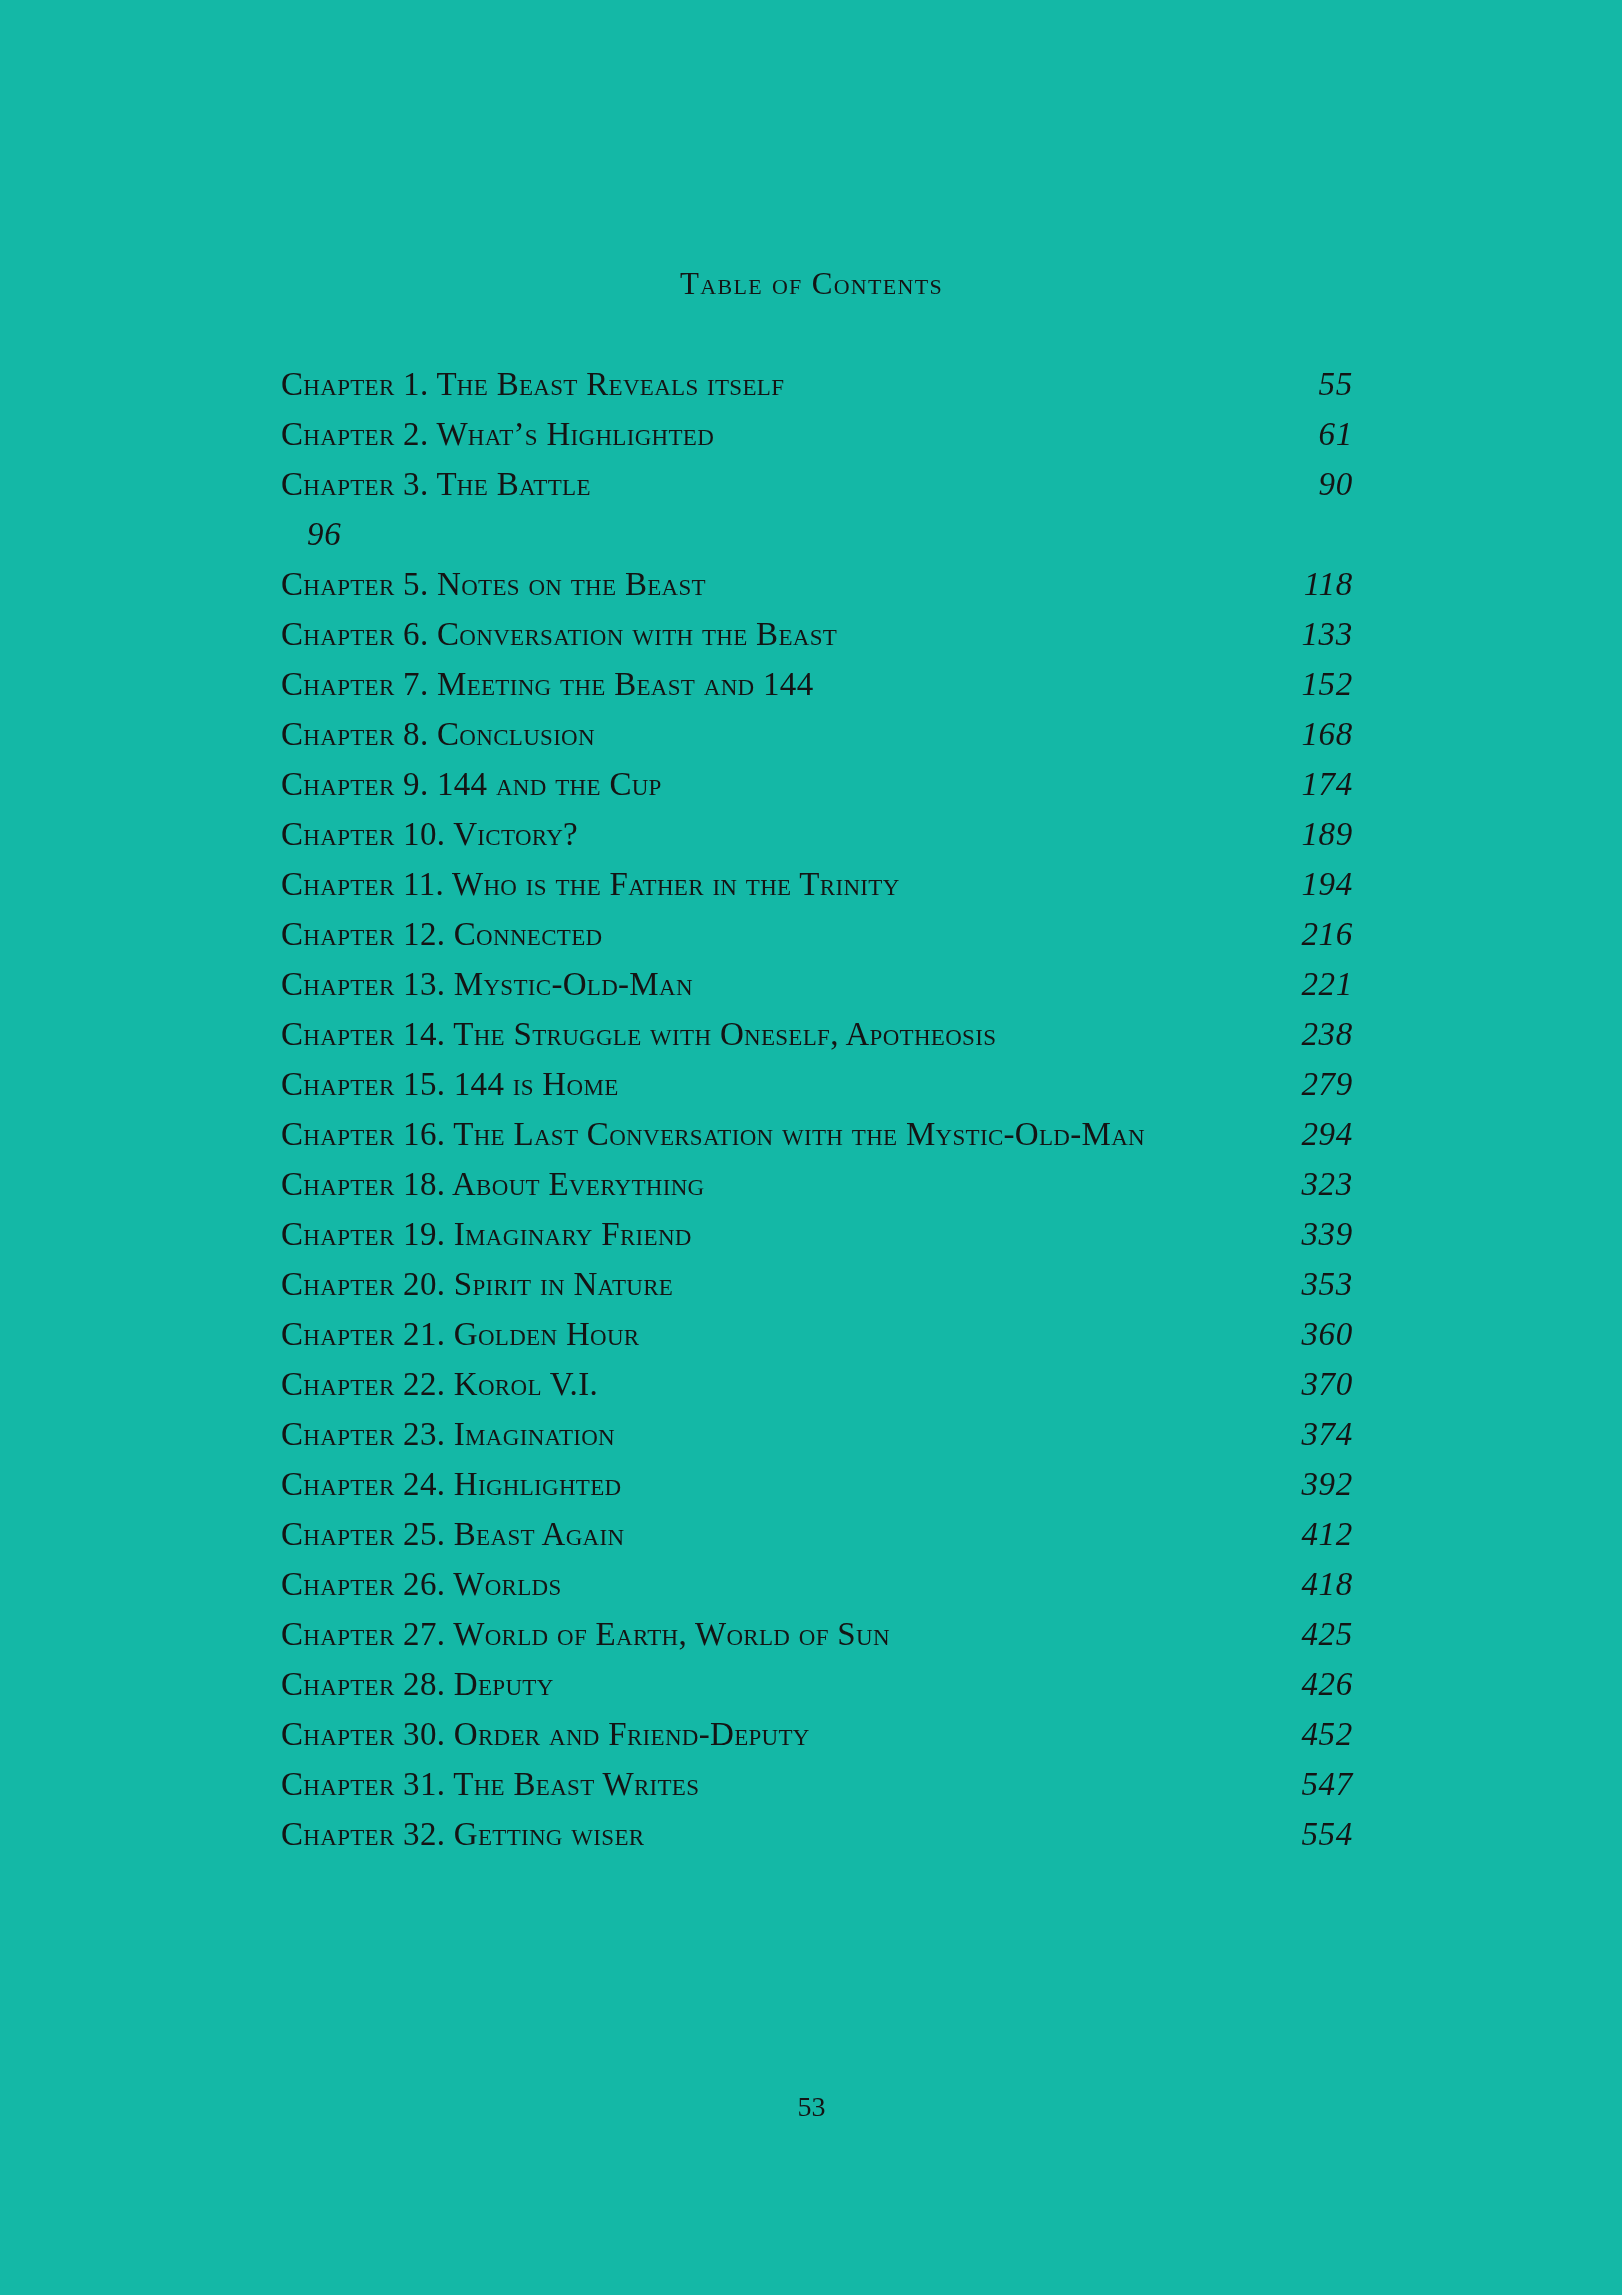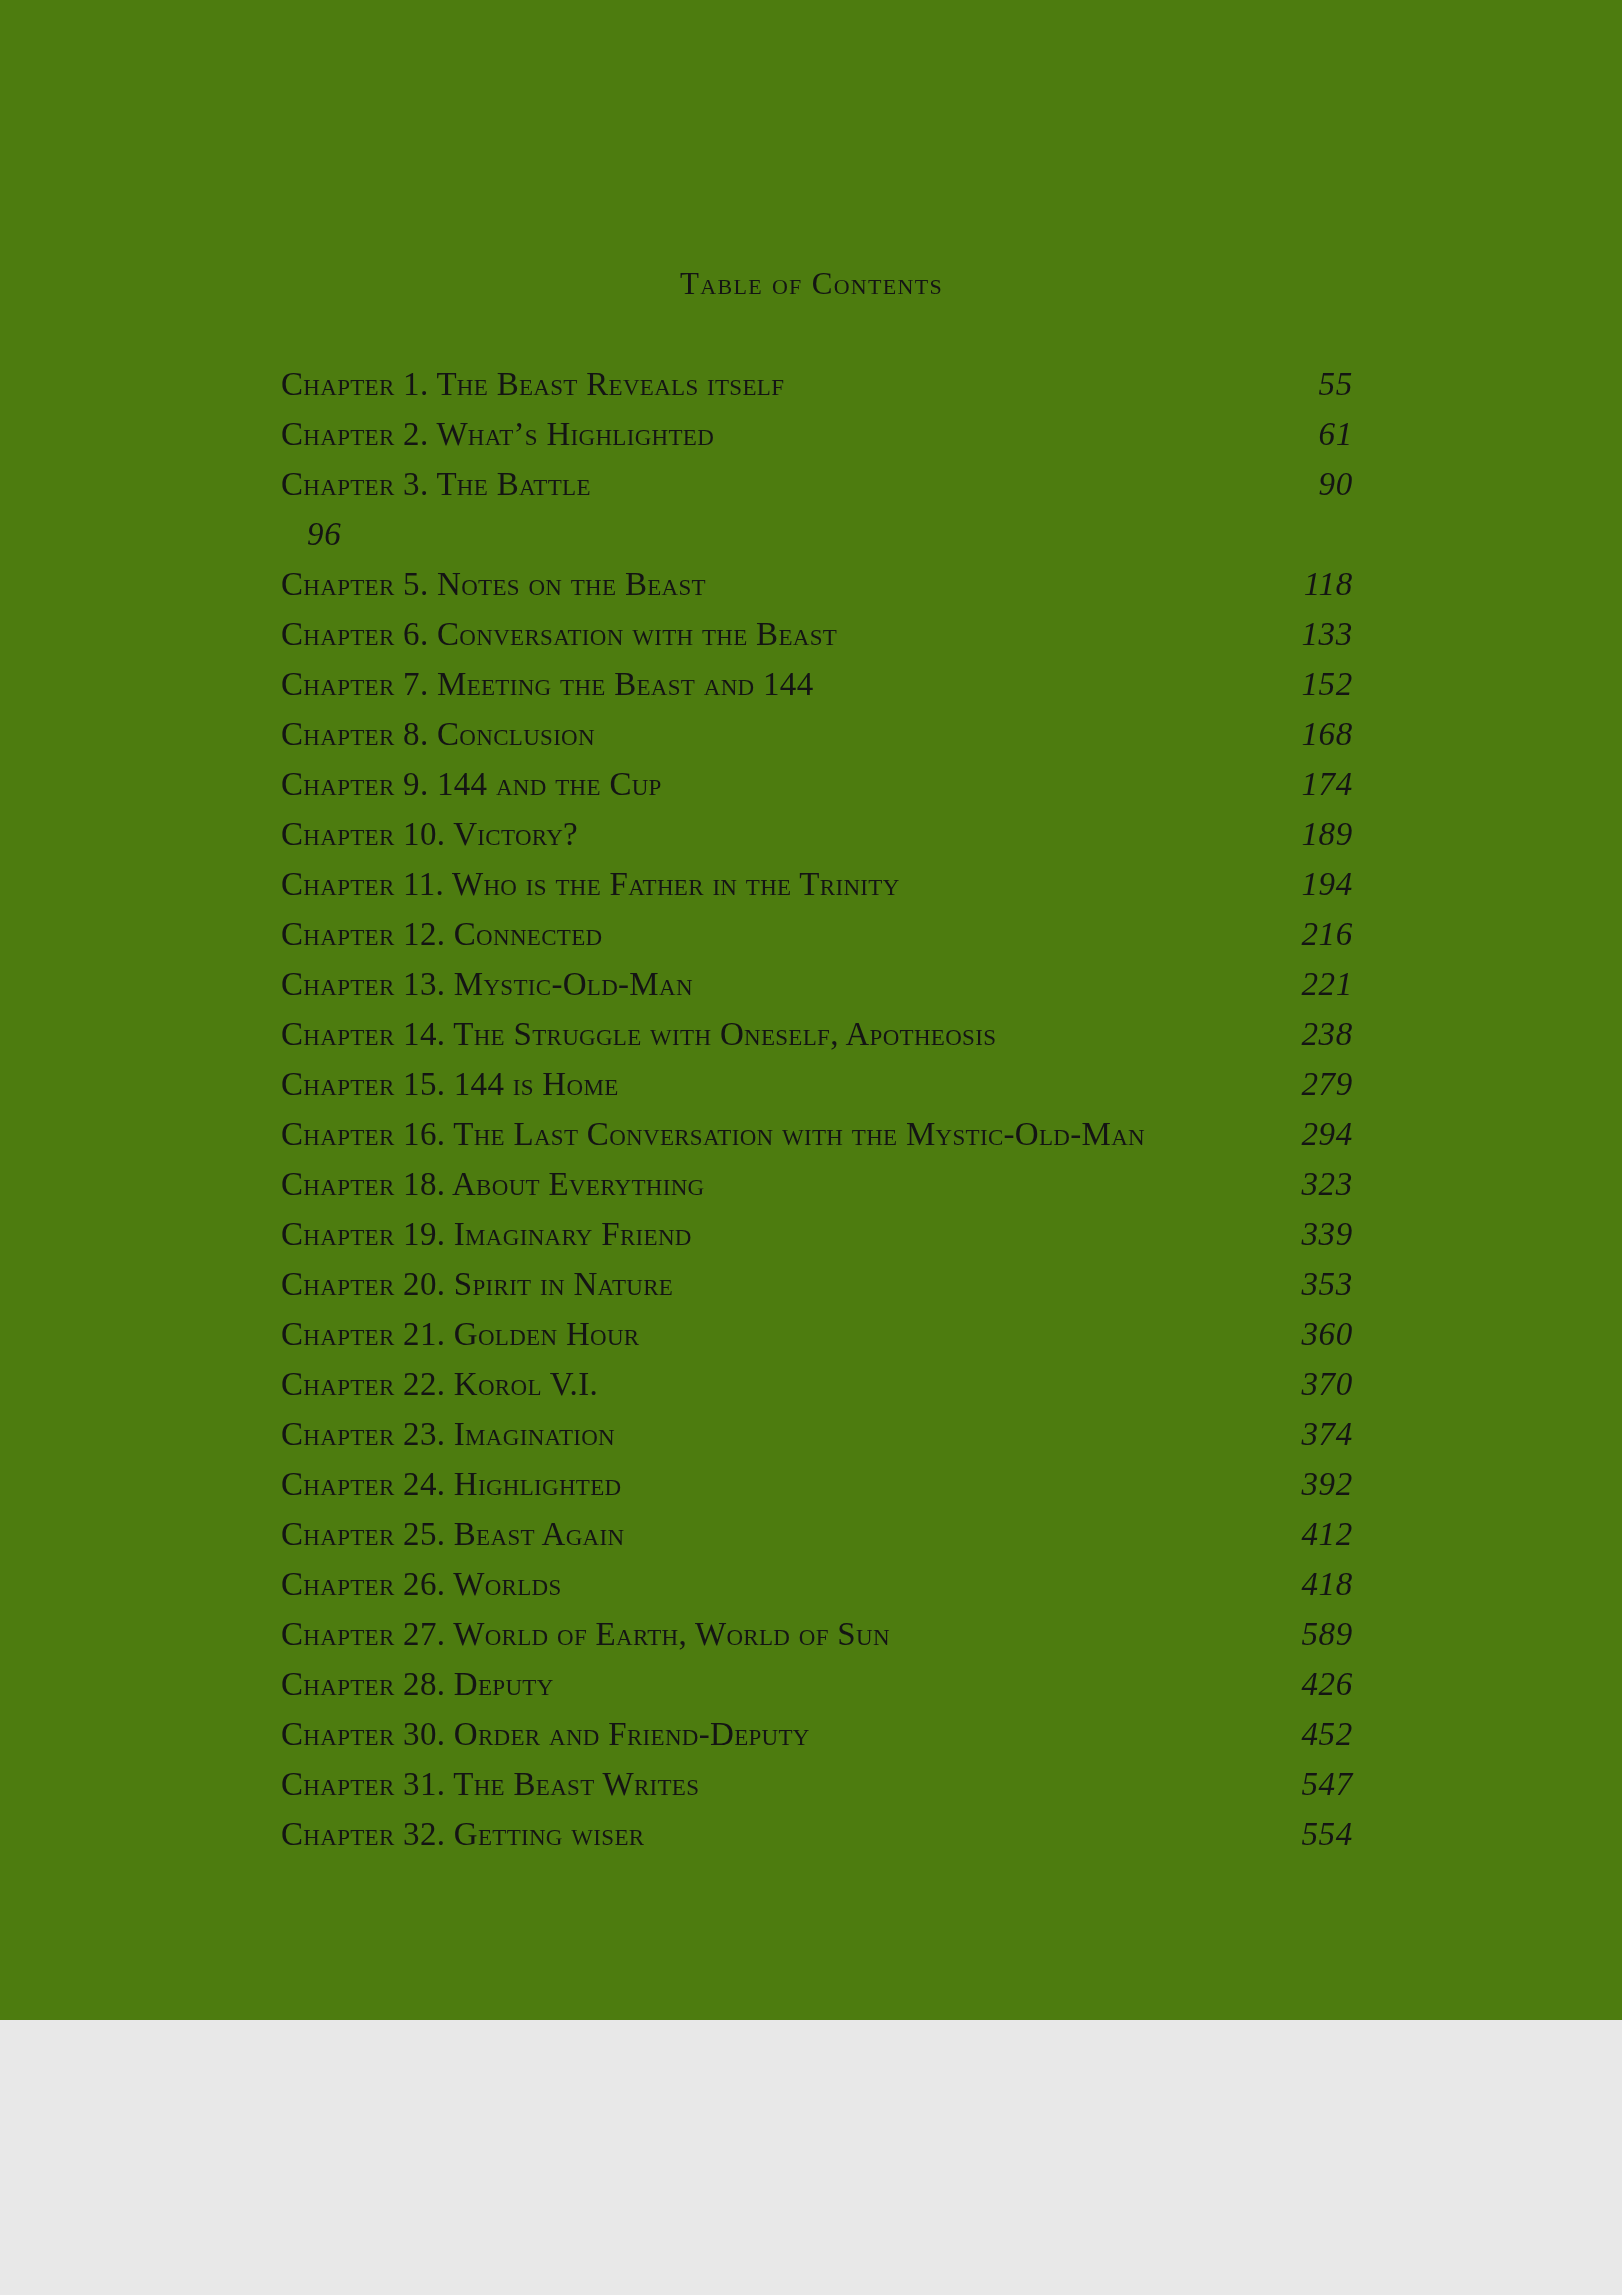--- a/index.html
+++ b/index.html
@@ -3,22 +3,22 @@
 <meta charset="utf-8">
 <style>
   html, body {
     margin: 0;
     padding: 0;
     background: #e8e8e8;
   }
   .page {
     position: relative;
     width: 1623px;
-    height: 2020px;
-    background: #4d7c0f;
+    height: 2295px;
+    background: #14b8a6;
     font-family: "Liberation Serif", "DejaVu Serif", serif;
     color: #141414;
     overflow: hidden;
   }
   .page-title {
     position: absolute;
     top: 268px;
     left: 0;
     width: 100%;
     text-align: center;
@@ -165,21 +165,21 @@
       <div class="toc-row">
         <span class="label">Chapter 25. Beast Again</span>
         <span class="num">412</span>
       </div>
       <div class="toc-row">
         <span class="label">Chapter 26. Worlds</span>
         <span class="num">418</span>
       </div>
       <div class="toc-row">
         <span class="label">Chapter 27. World of Earth, World of Sun</span>
-        <span class="num">589</span>
+        <span class="num">425</span>
       </div>
       <div class="toc-row">
         <span class="label">Chapter 28. Deputy</span>
         <span class="num">426</span>
       </div>
       <div class="toc-row">
         <span class="label">Chapter 30. Order and Friend-Deputy</span>
         <span class="num">452</span>
       </div>
       <div class="toc-row">

